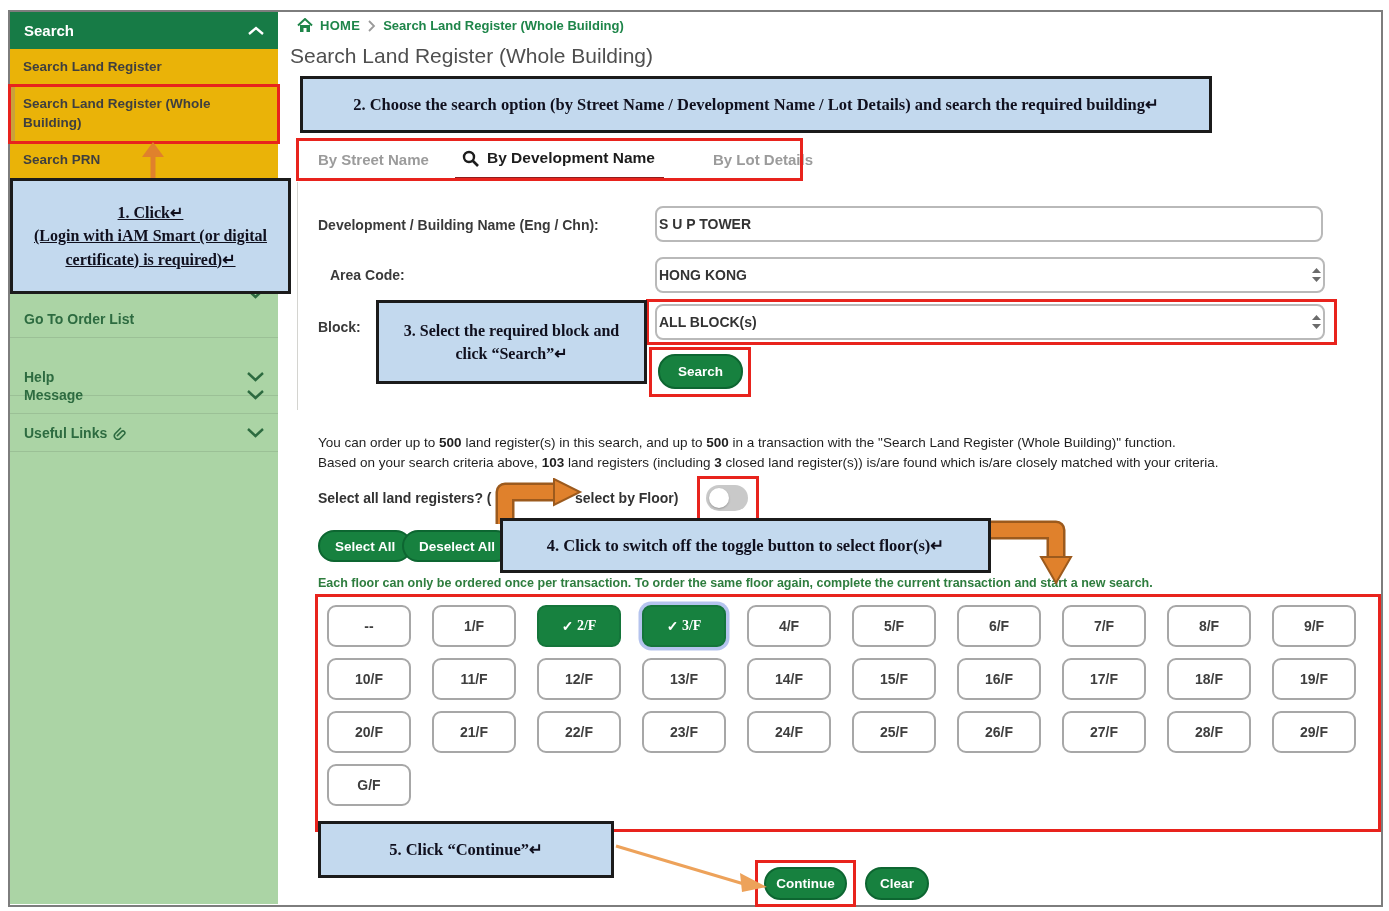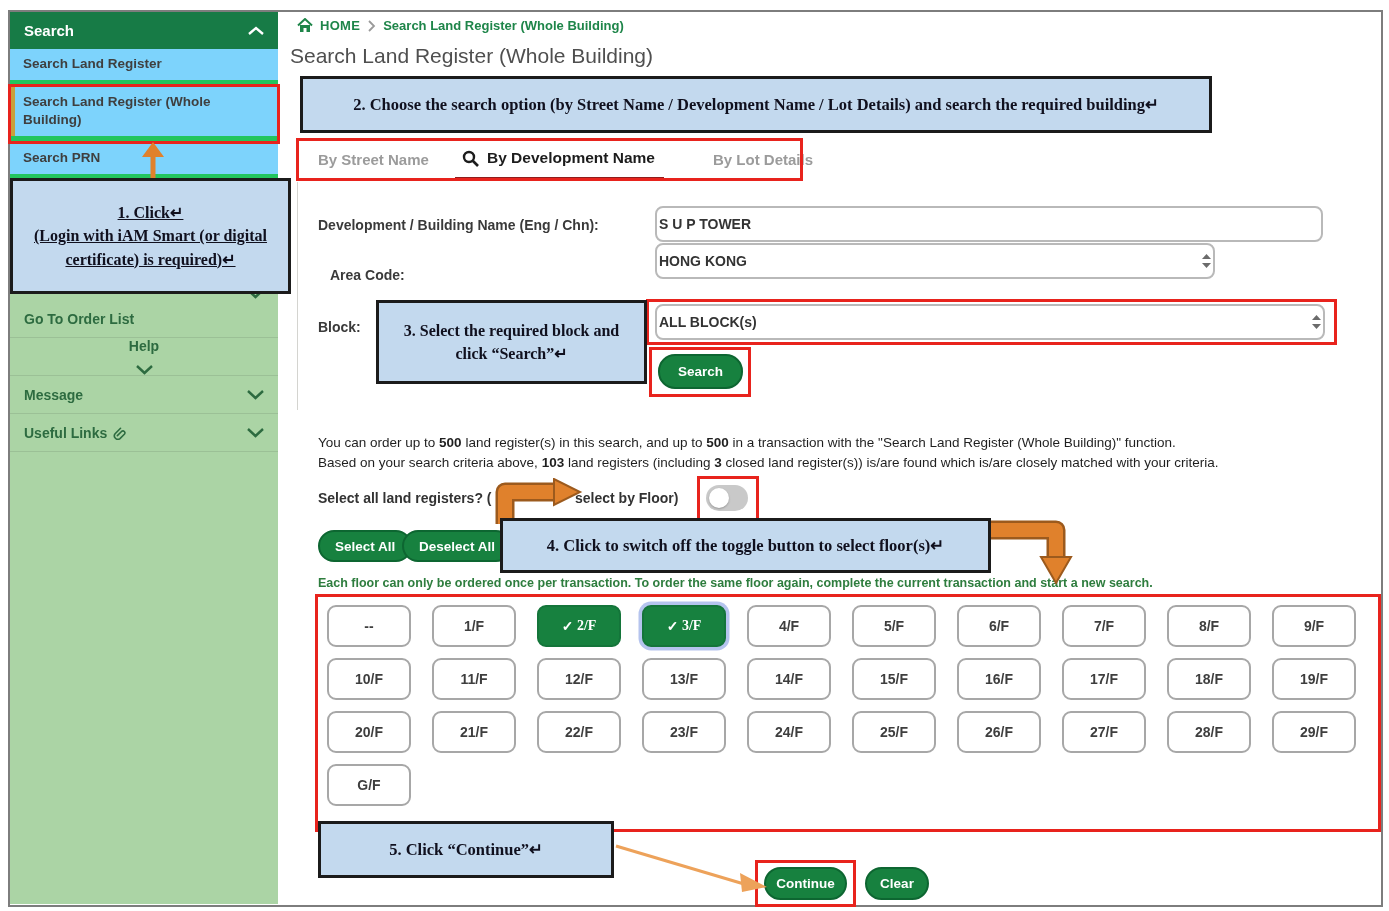--- a/index.html
+++ b/index.html
@@ -5,21 +5,21 @@
   html,body{margin:0;padding:0;background:#fff;}
   .canvas{position:relative;width:1389px;height:911px;background:#fff;
           font-family:"Liberation Sans",sans-serif;overflow:hidden;}
   .abs{position:absolute;}
   
   .frame{left:8px;top:10px;width:1371px;height:893px;border:2px solid #7d7d7d;z-index:0;pointer-events:none;}
   
   .sb-header{left:10px;top:12px;width:268px;height:37px;background:#177b46;color:#fff;
              display:flex;align-items:center;justify-content:space-between;padding:0 14px;
              box-sizing:border-box;font-weight:bold;font-size:15px;z-index:2;}
-  .sb-item{left:10px;width:268px;background:#7dd3fc;border-bottom:6px solid #22c55e;
+  .sb-item{left:10px;width:268px;background:#eab308;border-bottom:1px solid #22c55e;
            box-sizing:border-box;display:flex;align-items:center;padding:0 30px 0 13px;
            font-size:13.5px;font-weight:600;color:#3f3f3f;z-index:2;line-height:1.35;}
   .sb-green{left:10px;top:268px;width:268px;height:636px;background:#abd4a5;z-index:1;}
   .g-item{left:10px;width:268px;height:38px;border-bottom:1px solid rgba(0,0,0,.09);
           box-sizing:border-box;display:flex;align-items:center;justify-content:space-between;
           padding:0 14px;font-size:14px;font-weight:bold;color:#2d6b40;z-index:2;}
   .yellowbar{box-shadow:inset 5px 0 0 #c9a13b;}
   
   .ann{background:#c3d9ee;border:3px solid #1b1b1b;box-sizing:border-box;
        display:flex;flex-direction:column;align-items:center;justify-content:center;
@@ -86,21 +86,21 @@
   <div class="abs sb-green"></div>
 
   <div class="abs" style="left:247px;top:288px;z-index:2;">
     <svg width="17" height="11" viewBox="0 0 17 11">
       <polyline points="1,2 8.5,9 16,2" fill="none" stroke="#2d6b40" stroke-width="2.4"></polyline>
     </svg>
   </div>
   <div class="abs g-item" style="top:300px;">
     <span>Go To Order List</span>
   </div>
-  <div class="abs g-item" style="top:338px;flex-direction:column;">
+  <div class="abs g-item" style="top:358px;">
     <span>Help</span>
     <svg width="17" height="11" viewBox="0 0 17 11">
       <polyline points="1,2 8.5,9 16,2" fill="none" stroke="#2d6b40" stroke-width="2.4"></polyline>
     </svg>
   </div>
   <div class="abs g-item" style="top:376px;">
     <span>Message</span>
     <svg width="17" height="11" viewBox="0 0 17 11">
       <polyline points="1,2 8.5,9 16,2" fill="none" stroke="#2d6b40" stroke-width="2.4"></polyline>
     </svg>
@@ -160,21 +160,21 @@
   <div class="abs tab" style="left:713px;top:151px;">
     <span>By Lot Details</span>
   </div>
 
   <div class="abs flabel" style="left:318px;top:217px;">Development / Building Name (Eng / Chn):</div>
   <div class="abs field" style="left:655px;top:206px;width:668px;">
     <span>S U P TOWER</span>
   </div>
 
   <div class="abs flabel" style="left:330px;top:267px;">Area Code:</div>
-  <div class="abs field" style="left:655px;top:243px;width:560px;text-align:center;">
+  <div class="abs field" style="left:655px;top:257px;width:670px;text-align:center;">
     <span>HONG KONG</span>
     <svg width="9" height="14" viewBox="0 0 9 14">
       <polygon points="4.5,0 9,5 0,5" fill="#6b6b6b"></polygon>
         <polygon points="4.5,14 9,9 0,9" fill="#6b6b6b"></polygon>
     </svg>
   </div>
 
   <div class="abs flabel" style="left:318px;top:319px;">Block:</div>
   <div class="abs field" style="left:655px;top:304px;width:670px;">
     <span>ALL BLOCK(s)</span>

